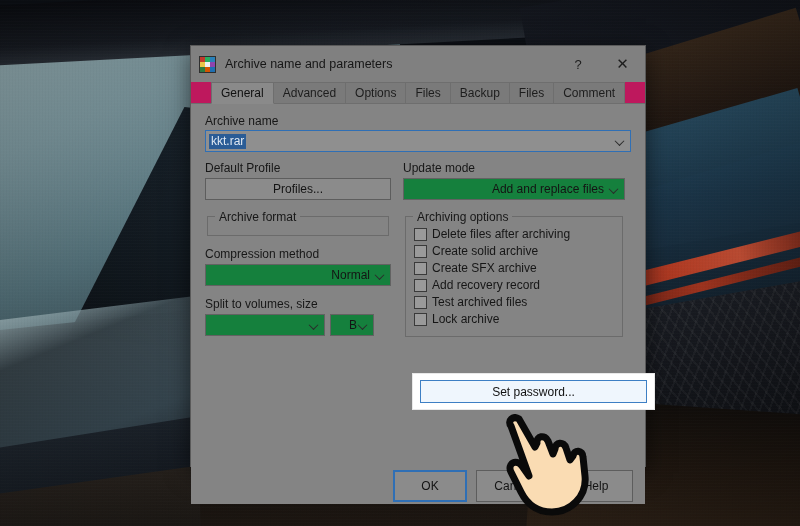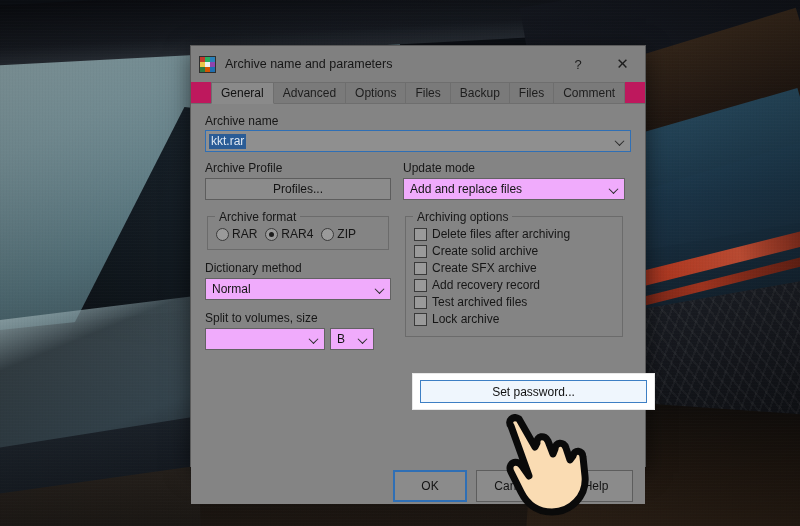--- a/index.html
+++ b/index.html
@@ -197,29 +197,30 @@
   }
   .lbl {
     font-size: 12px;
     color: #171717;
     margin-bottom: 3px;
     display: block;
   }
 
   
   .ctrl {
-    background: #f0abfc;
+    background: #15803d;
     border: 1px solid #626262;
     height: 22px;
     font-size: 12px;
     color: #141414;
     display: flex;
     align-items: center;
     padding: 0 6px;
     position: relative;
+    justify-content: flex-end;
   }
   .btn {
     background: #8b8b8b;
     border: 1px solid #5d5d5d;
     height: 22px;
     font-size: 12px;
     color: #141414;
     display: flex; align-items: center; justify-content: center;
     cursor: default;
     user-select: none;
@@ -421,55 +422,41 @@
     <div class="archname-row">
       <span class="lbl" style="margin:0">Archive name</span>
     </div>
     <div id="archive-name-field">
       <span class="selected-text">kkt.rar</span>
       <span class="caret"></span>
     </div>
 
     <div class="twocol">
       <div class="col-l">
-        <span class="lbl">Archive Profile</span>
+        <span class="lbl">Default Profile</span>
         <div class="btn" id="profiles-btn">Profiles...</div>
       </div>
       <div class="col-r">
         <span class="lbl">Update mode</span>
         <div class="ctrl combo">
           <span>Add and replace files</span>
           <span class="caret"></span>
         </div>
       </div>
     </div>
 
     <div class="twocol" style="margin-top:4px">
 
       <div class="col-l">
         <fieldset class="group">
           <legend class="gtitle">Archive format</legend>
-          <div class="radios">
-            <div class="radio">
-              <span class="rdot"></span>
-              <span class="rlabel">RAR</span>
-            </div>
-            <div class="radio on">
-              <span class="rdot"></span>
-              <span class="rlabel">RAR4</span>
-            </div>
-            <div class="radio">
-              <span class="rdot"></span>
-              <span class="rlabel">ZIP</span>
-            </div>
-          </div>
         </fieldset>
 
         <div style="margin-top:11px">
-          <span class="lbl">Dictionary method</span>
+          <span class="lbl">Compression method</span>
           <div class="ctrl combo">
             <span>Normal</span>
             <span class="caret"></span>
           </div>
         </div>
 
 
         <div style="margin-top:11px">
           <span class="lbl">Split to volumes, size</span>
           <div class="split-row">

